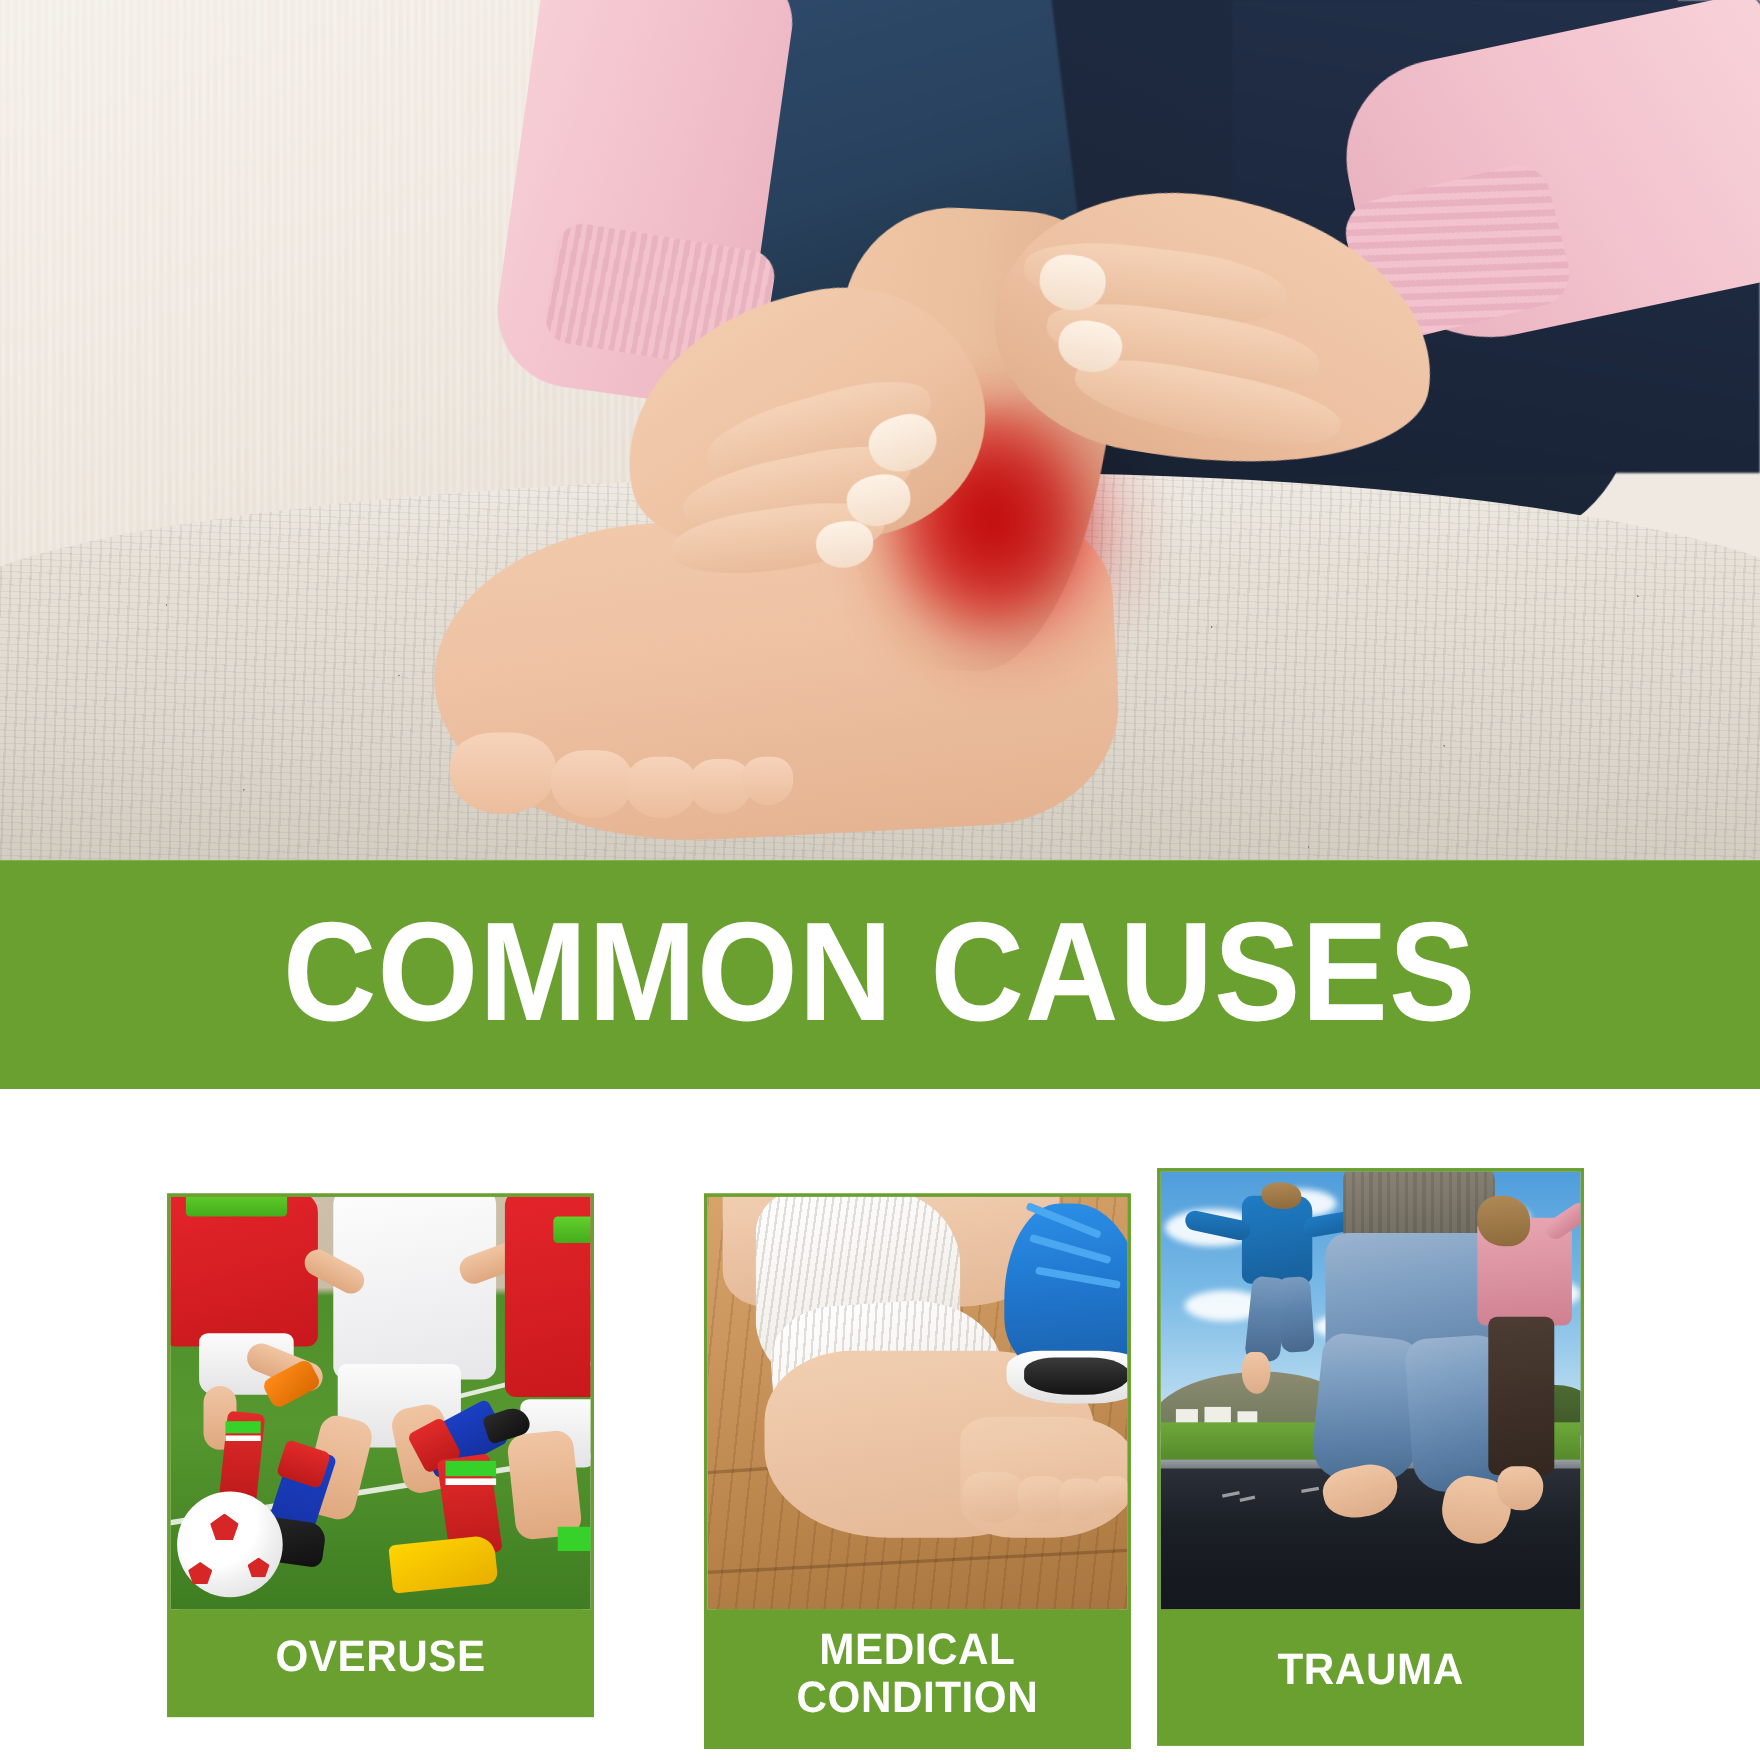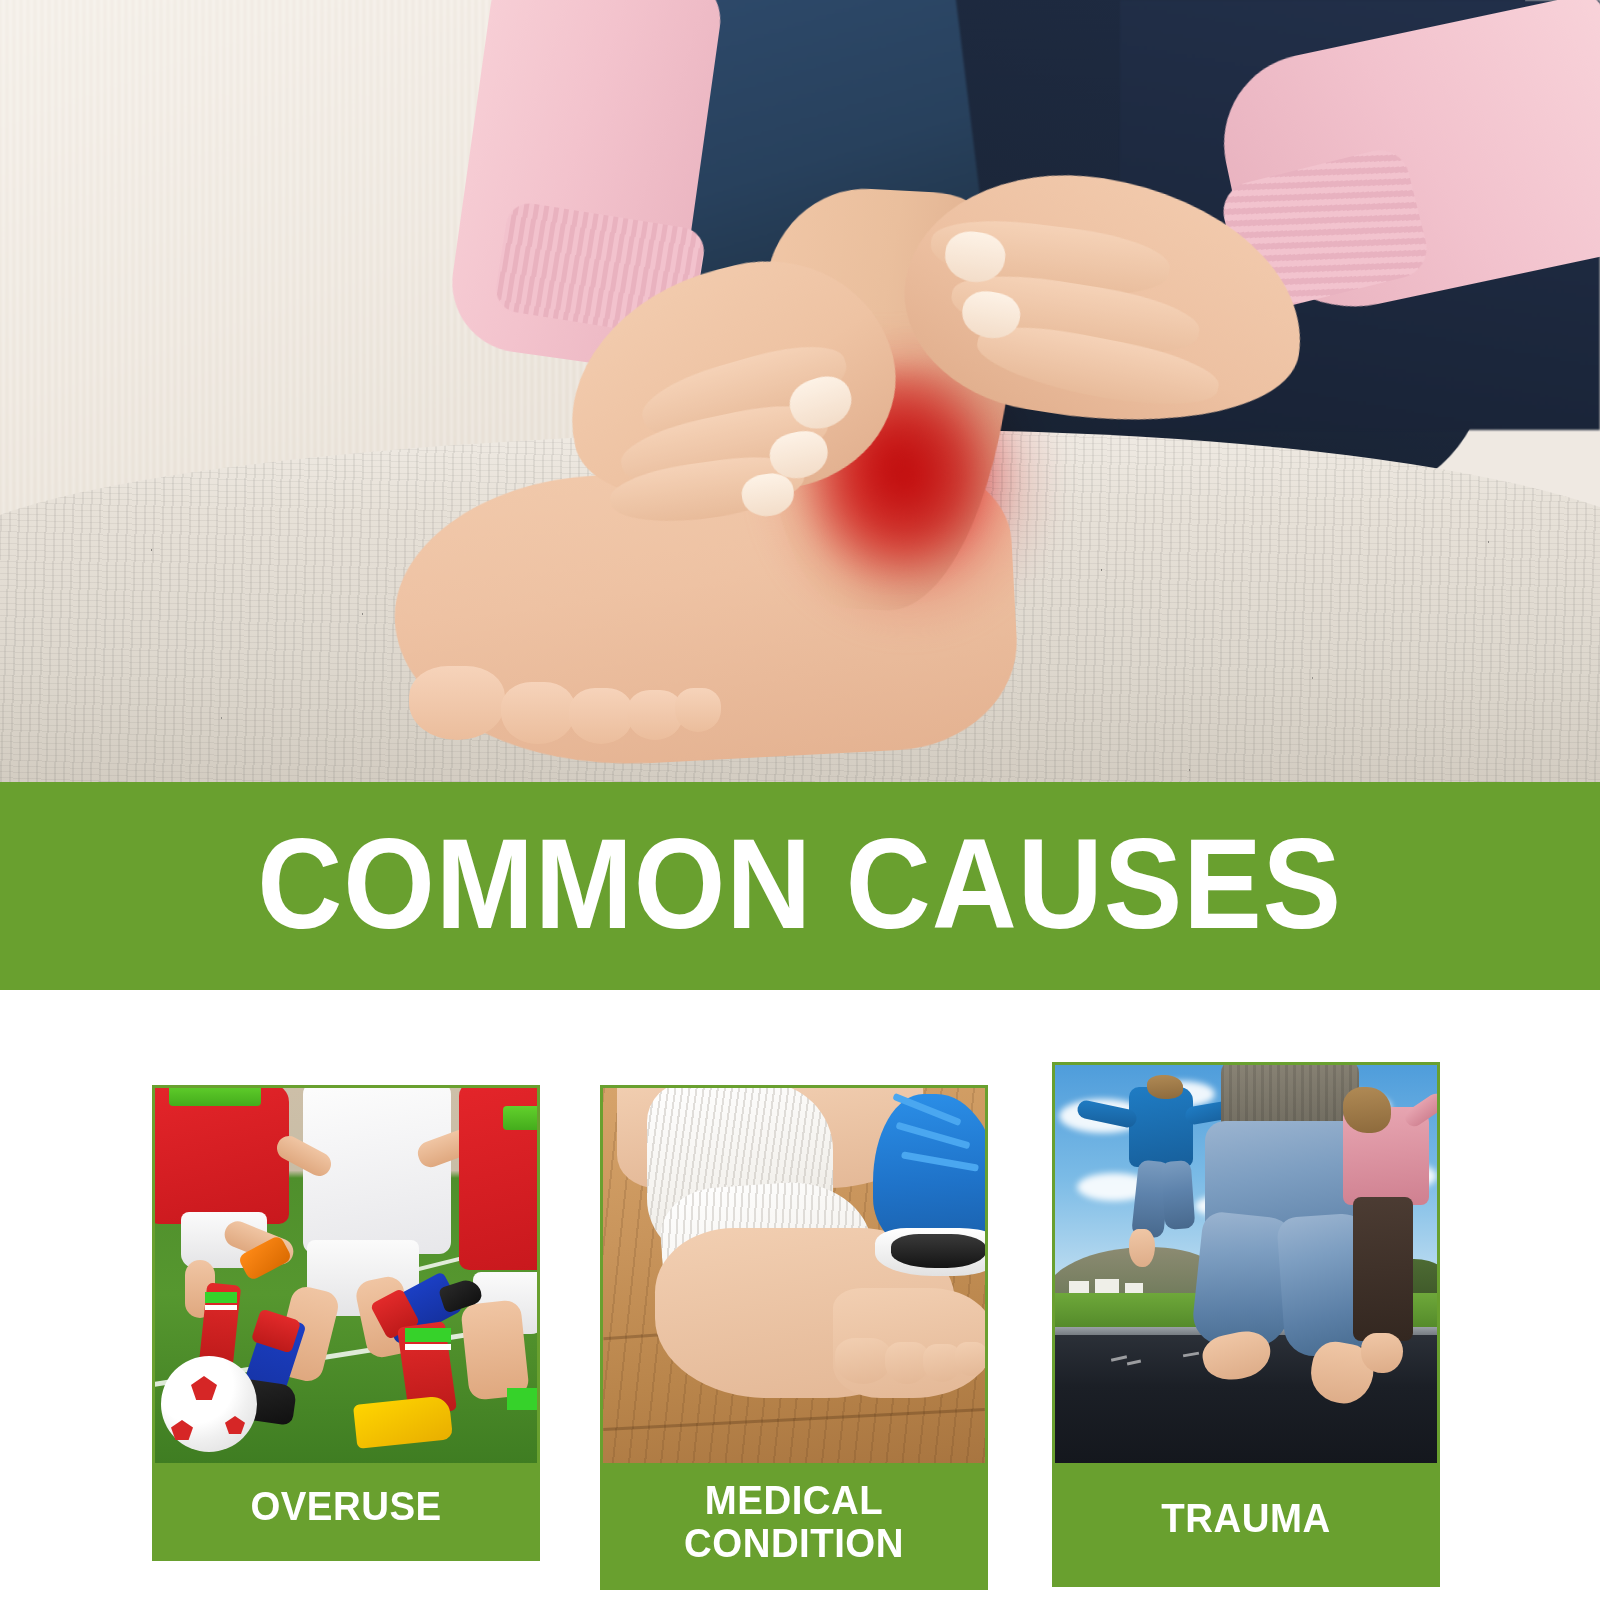--- a/index.html
+++ b/index.html
@@ -284,21 +284,21 @@
     top: 95px;
     width: 388px;
     display: flex;
     flex-direction: column;
     border: 3px solid #69a02f;
     box-sizing: border-box;
     background: #69a02f;
     overflow: hidden;
   }
   #card-0 { left: 152px; }
-  #card-1 { left: 600px; top: 95px; }
+  #card-1 { left: 640px; top: 95px; }
   #card-2 { left: 1052px; top: 72px; }
 
   .card-photo {
     position: relative;
     width: 100%;
     height: 375px;
     overflow: hidden;
     background: #cfcfcf;
   }
   #card-1 .card-photo { height: 375px; }

